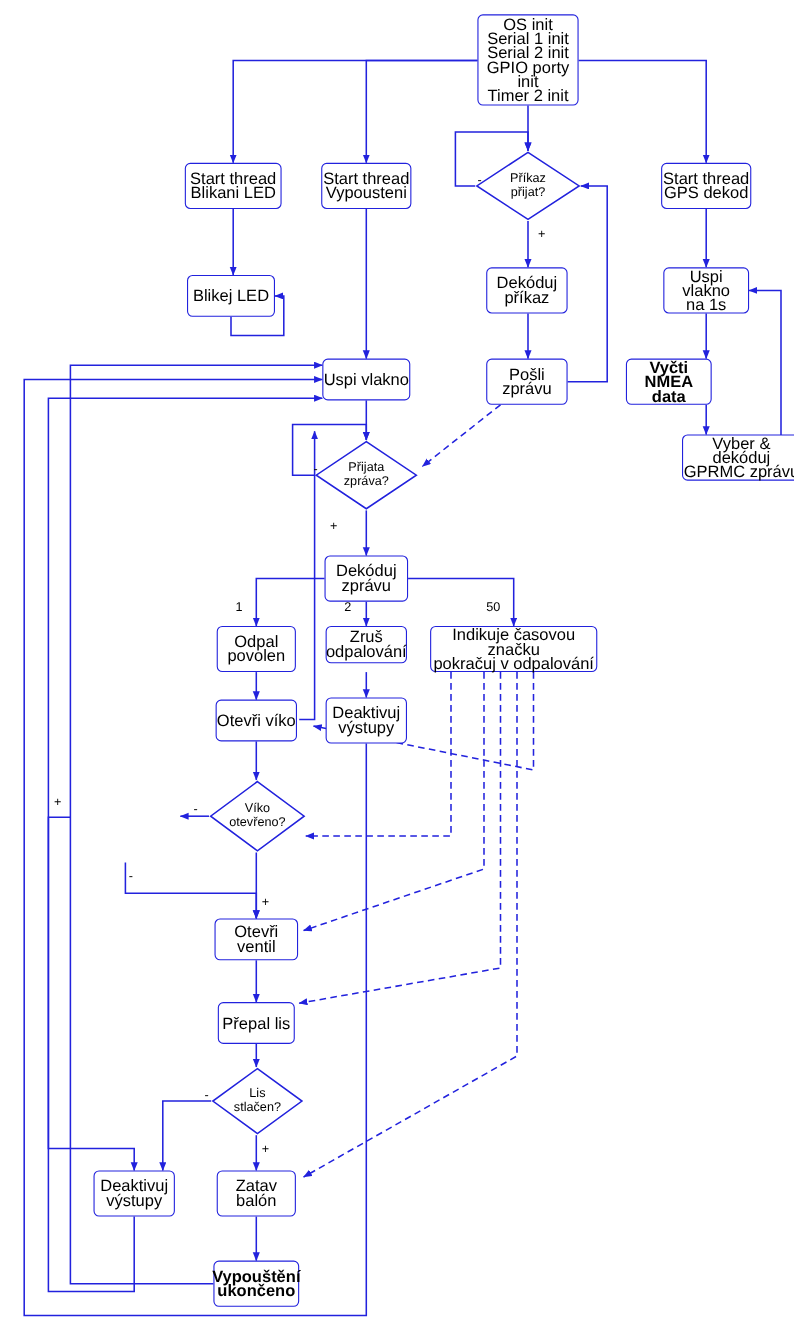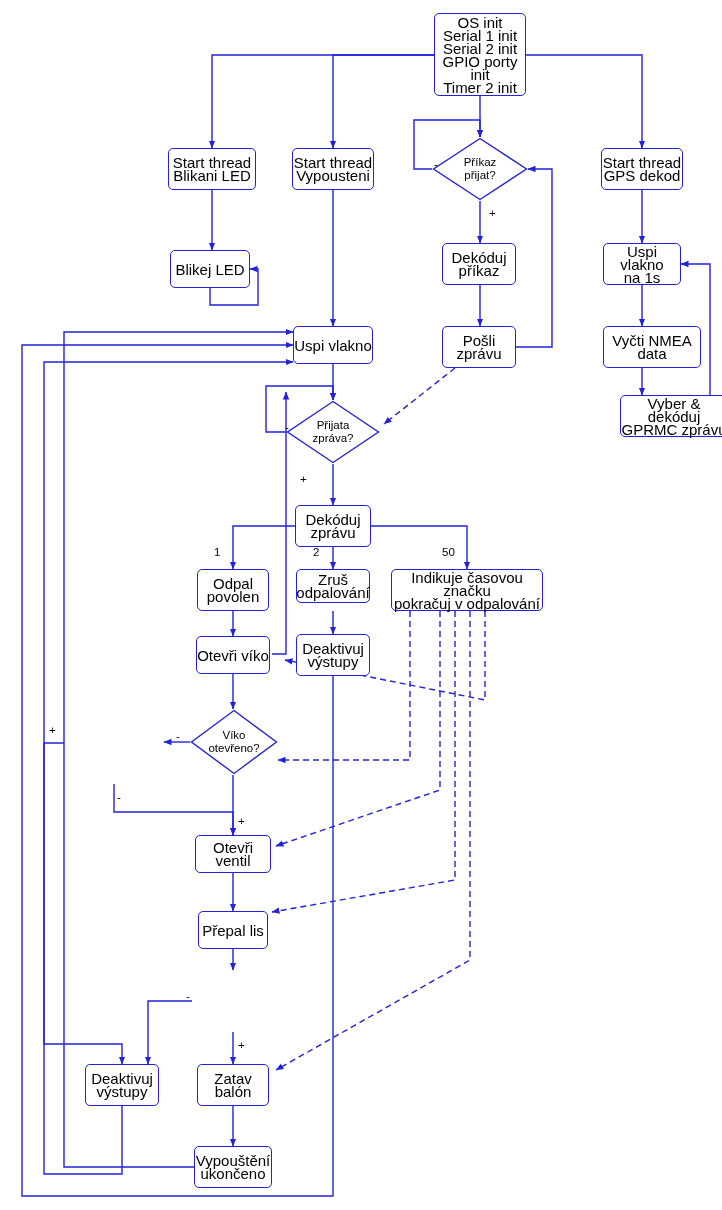--- a/index.html
+++ b/index.html
@@ -191,21 +191,21 @@
 příkaz</div>
 
   <div class="node box" style="left:603px;top:243px;width:78px;height:42px;">Uspi vlakno
 na 1s</div>
 
   <div class="node box" style="left:293px;top:326px;width:80px;height:38px;">Uspi vlakno</div>
 
   <div class="node box" style="left:442px;top:326px;width:74px;height:42px;">Pošli
 zprávu</div>
 
-  <div class="node box" style="left:603px;top:326px;width:98px;height:42px;">Vyčti NMEA
+  <div class="node box" style="left:569px;top:326px;width:78px;height:42px;font-weight:bold;">Vyčti NMEA
 data</div>
 
   <div class="diamond-wrap" style="left:286px;top:400px;width:94px;height:64px;">
     <svg class="dshape" viewBox="0 0 94 64">
       <polygon points="47,1.5 92.5,32 47,62.5 1.5,32" fill="#ffffff" stroke="#2222dd" stroke-width="1.4"></polygon>
     </svg>
     <div class="dlabel">Přijata
 zpráva?</div>
   </div>
 
@@ -235,28 +235,35 @@
     </svg>
     <div class="dlabel">Víko
 otevřeno?</div>
   </div>
 
 
   <div class="node box" style="left:195px;top:835px;width:76px;height:38px;">Otevři ventil</div>
 
   <div class="node box" style="left:198px;top:911px;width:70px;height:38px;">Přepal lis</div>
 
+  <div class="diamond-wrap" style="left:192px;top:970px;width:84px;height:62px;">
+    <svg class="dshape" viewBox="0 0 84 62">
+      <polygon points="42,1.5 82.5,31 42,60.5 1.5,31" fill="#ffffff" stroke="#2222dd" stroke-width="1.4"></polygon>
+    </svg>
+    <div class="dlabel">Lis
+stlačen?</div>
+  </div>
 
   <div class="node box" style="left:85px;top:1064px;width:74px;height:42px;">Deaktivuj
 výstupy</div>
 
   <div class="node box" style="left:197px;top:1064px;width:72px;height:42px;">Zatav
 balón</div>
 
-  <div class="node box" style="left:194px;top:1146px;width:78px;height:42px;">Vypouštění
+  <div class="node box" style="left:194px;top:1146px;width:78px;height:42px;font-weight:bold;">Vypouštění
 ukončeno</div>
 
   <div class="edge-label" style="left:434px;top:158px;">-</div>
   <div class="edge-label" style="left:489px;top:207px;">+</div>
   <div class="edge-label" style="left:285px;top:421px;">-</div>
   <div class="edge-label" style="left:300px;top:473px;">+</div>
   <div class="edge-label" style="left:214px;top:546px;">1</div>
   <div class="edge-label" style="left:313px;top:546px;">2</div>
   <div class="edge-label" style="left:442px;top:546px;">50</div>
   <div class="edge-label" style="left:176px;top:730px;">-</div>

